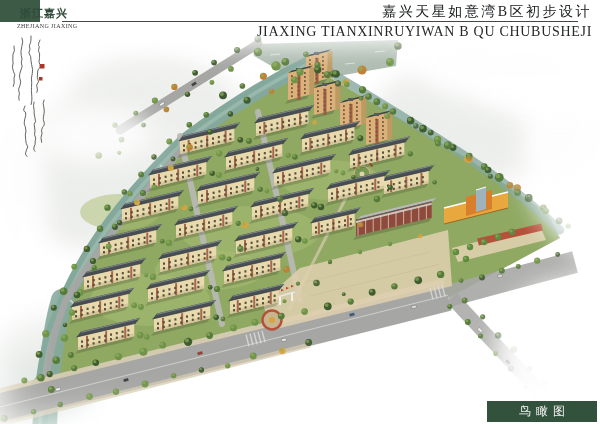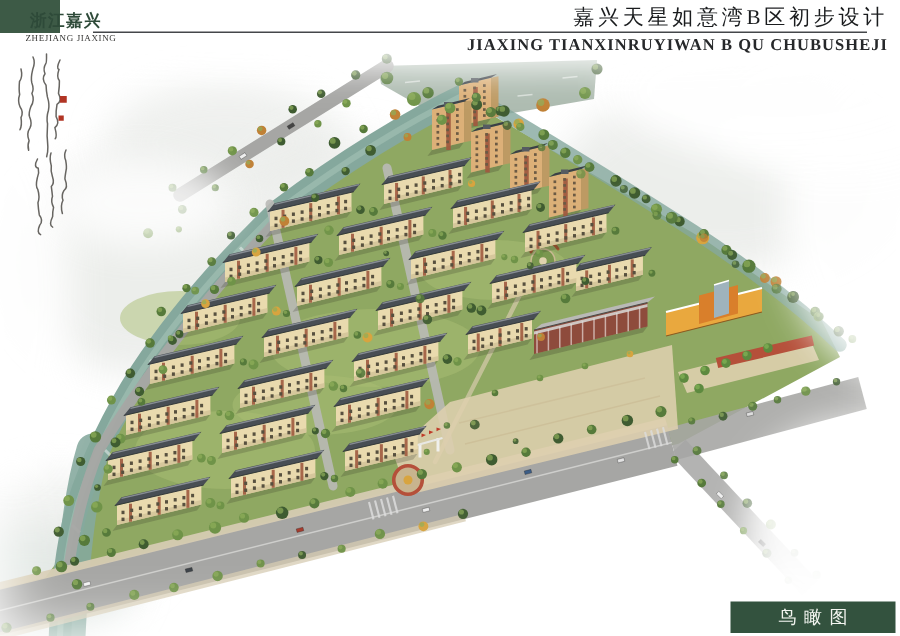--- a/index.html
+++ b/index.html
@@ -5,21 +5,21 @@
   html,body{margin:0;padding:0;background:#888;}
   .page{position:relative;width:600px;height:424px;background:#ffffff;overflow:hidden;
         font-family:"Liberation Serif",serif;margin:0 auto;text-align:center;}
   .scene{position:absolute;left:0;top:0;width:600px;height:424px;z-index:1;}
   .hdr{position:absolute;z-index:3;}
   .hdr-block{left:0;top:0;width:40px;height:22px;background:var(--brand,#3d5a46);}
   .region-cn{left:20px;top:6px;font-size:11px;font-weight:bold;letter-spacing:1px;color:var(--regioncn,#2e4a39);white-space:nowrap;}
   .region-en{left:17px;top:23px;font-size:6px;letter-spacing:.4px;color:#3a3a38;white-space:nowrap;}
   .hdr-rule{left:62px;top:21px;width:516px;height:1px;background:var(--rule,#44474a);}
   .title-cn{right:8px;top:3px;font-size:14px;font-weight:normal;letter-spacing:2.5px;color:var(--title,#1a1c1e);white-space:nowrap;}
-  .title-en{right:8px;top:24px;font-size:11px;font-weight:bold;letter-spacing:.7px;color:#26282a;white-space:nowrap;}
+  .title-en{right:8px;top:24px;font-size:14px;font-weight:normal;letter-spacing:.7px;color:#26282a;white-space:nowrap;}
   .calli{position:absolute;left:2px;top:32px;z-index:3;}
   .foot-box{position:absolute;left:487px;top:401px;width:110px;height:21px;background:var(--brand2,#33523e);
             z-index:3;display:flex;align-items:center;justify-content:center;}
   .foot-label{color:#f2f4ef;font-size:12px;letter-spacing:5px;text-indent:5px;white-space:nowrap;}
 </style>
 </head>
 <body>
 
 <div class="page" style="--brand: #3d5a46; --brand2: #33523e; --rule: #44474a; --title: #1a1c1e; --regioncn: #2e4a39;">
 

